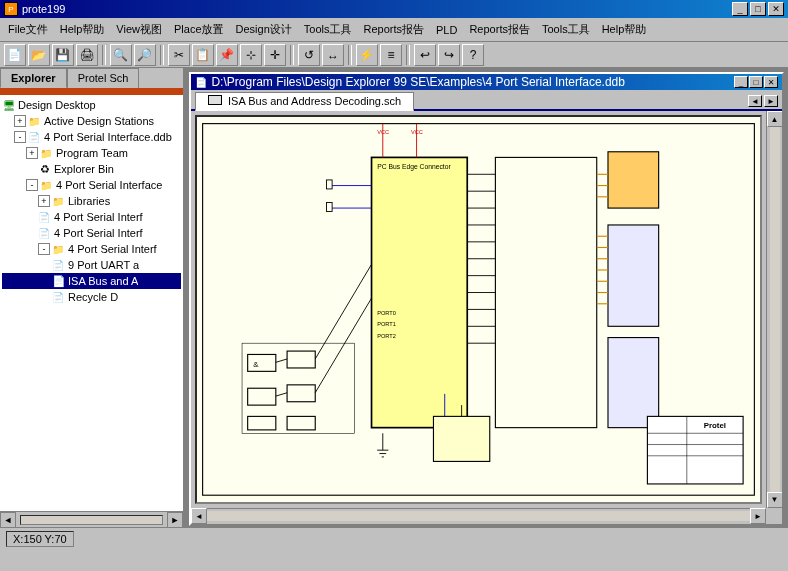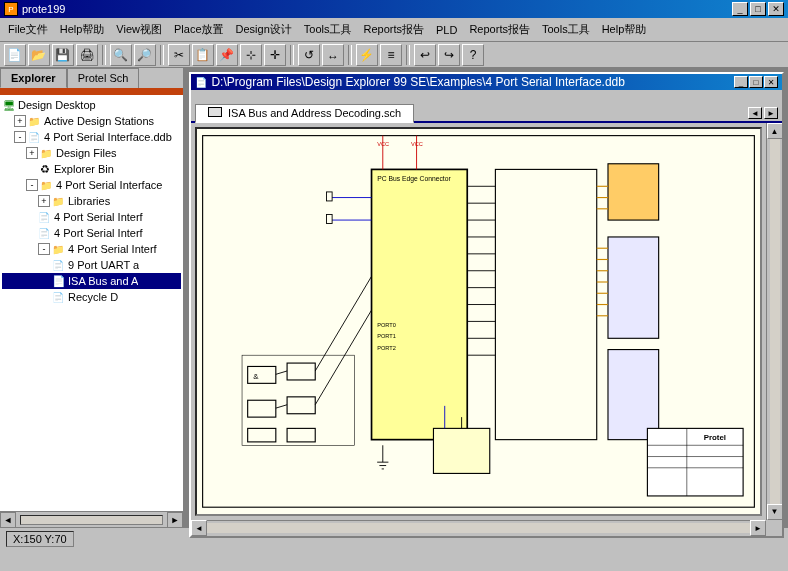--- a/index.html
+++ b/index.html
@@ -41,21 +41,21 @@
     .explorer-scrollbar { height: 16px; background: #c0c0c0; border-top: 1px solid #808080; display: flex; align-items: center; }
     .scroll-track { flex: 1; height: 10px; background: #d4d0c8; border: 1px inset #808080; margin: 0 4px; }
     .scroll-arrow { width: 16px; height: 16px; background: #c0c0c0; border: 1px solid #808080; display: flex; align-items: center; justify-content: center; cursor: pointer; font-size: 9px; }
 
     
     .doc-area { flex: 1; background: #808080; display: flex; flex-direction: column; }
     .doc-window { margin: 4px; background: #c0c0c0; border: 2px solid #808080; border-top-color: #fff; border-left-color: #fff; flex: 1; display: flex; flex-direction: column; }
     .doc-title-bar { background: linear-gradient(to right, #000080, #1084d0); color: white; height: 16px; display: flex; align-items: center; justify-content: space-between; padding: 0 4px; font-size: 11px; }
     .doc-tb-controls { display: flex; gap: 1px; }
     .doc-tb-btn { width: 14px; height: 12px; background: #c0c0c0; color: #000; display: flex; align-items: center; justify-content: center; font-size: 8px; cursor: pointer; border: 1px solid #fff; border-right-color: #000; border-bottom-color: #000; }
-    .doc-tabs { display: flex; align-items: flex-end; background: #c0c0c0; padding: 14px 4px 0; border-bottom: 2px solid #000080; }
+    .doc-tabs { display: flex; align-items: flex-end; background: #c0c0c0; padding: 2px 4px 0; border-bottom: 2px solid #000080; }
     .doc-tab { padding: 2px 12px; background: #c0c0c0; border: 1px solid #808080; border-bottom: none; cursor: pointer; font-size: 11px; position: relative; }
     .doc-tab.active { background: white; border-bottom: 1px solid white; z-index: 1; margin-bottom: -2px; padding-bottom: 3px; }
     .doc-tab-icon { width: 14px; height: 10px; background: #e0e0e0; border: 1px solid #000; display: inline-block; margin-right: 3px; }
     .doc-content { flex: 1; background: #c0c0c0; display: flex; flex-direction: column; }
     .schematic-area { flex: 1; background: #fffff0; margin: 4px; border: 2px inset #808080; position: relative; overflow: hidden; }
 
     
     .hscroll { height: 16px; background: #c0c0c0; border-top: 1px solid #808080; display: flex; align-items: center; }
     .vscroll { width: 16px; background: #c0c0c0; border-left: 1px solid #808080; display: flex; flex-direction: column; align-items: center; }
     .scroll-btn { width: 16px; height: 16px; background: #c0c0c0; border: 1px solid #fff; border-right-color: #808080; border-bottom-color: #808080; display: flex; align-items: center; justify-content: center; font-size: 8px; cursor: pointer; flex-shrink: 0; }
@@ -152,21 +152,21 @@
         <span class="tree-indent" style="width:12px"></span>
         <span class="tree-expand">-</span>
         <span class="tree-icon icon-doc">📄</span>
         <span class="tree-label">4 Port Serial Interface.ddb</span>
       </div>
 
       <div class="tree-item">
         <span class="tree-indent" style="width:24px"></span>
         <span class="tree-expand">+</span>
         <span class="tree-icon icon-folder">📁</span>
-        <span class="tree-label">Design Files</span>
+        <span class="tree-label">Program Team</span>
       </div>
 
       <div class="tree-item">
         <span class="tree-indent" style="width:36px"></span>
         <span class="tree-icon">♻</span>
         <span class="tree-label">Explorer Bin</span>
       </div>
 
       <div class="tree-item">
         <span class="tree-indent" style="width:24px"></span>

